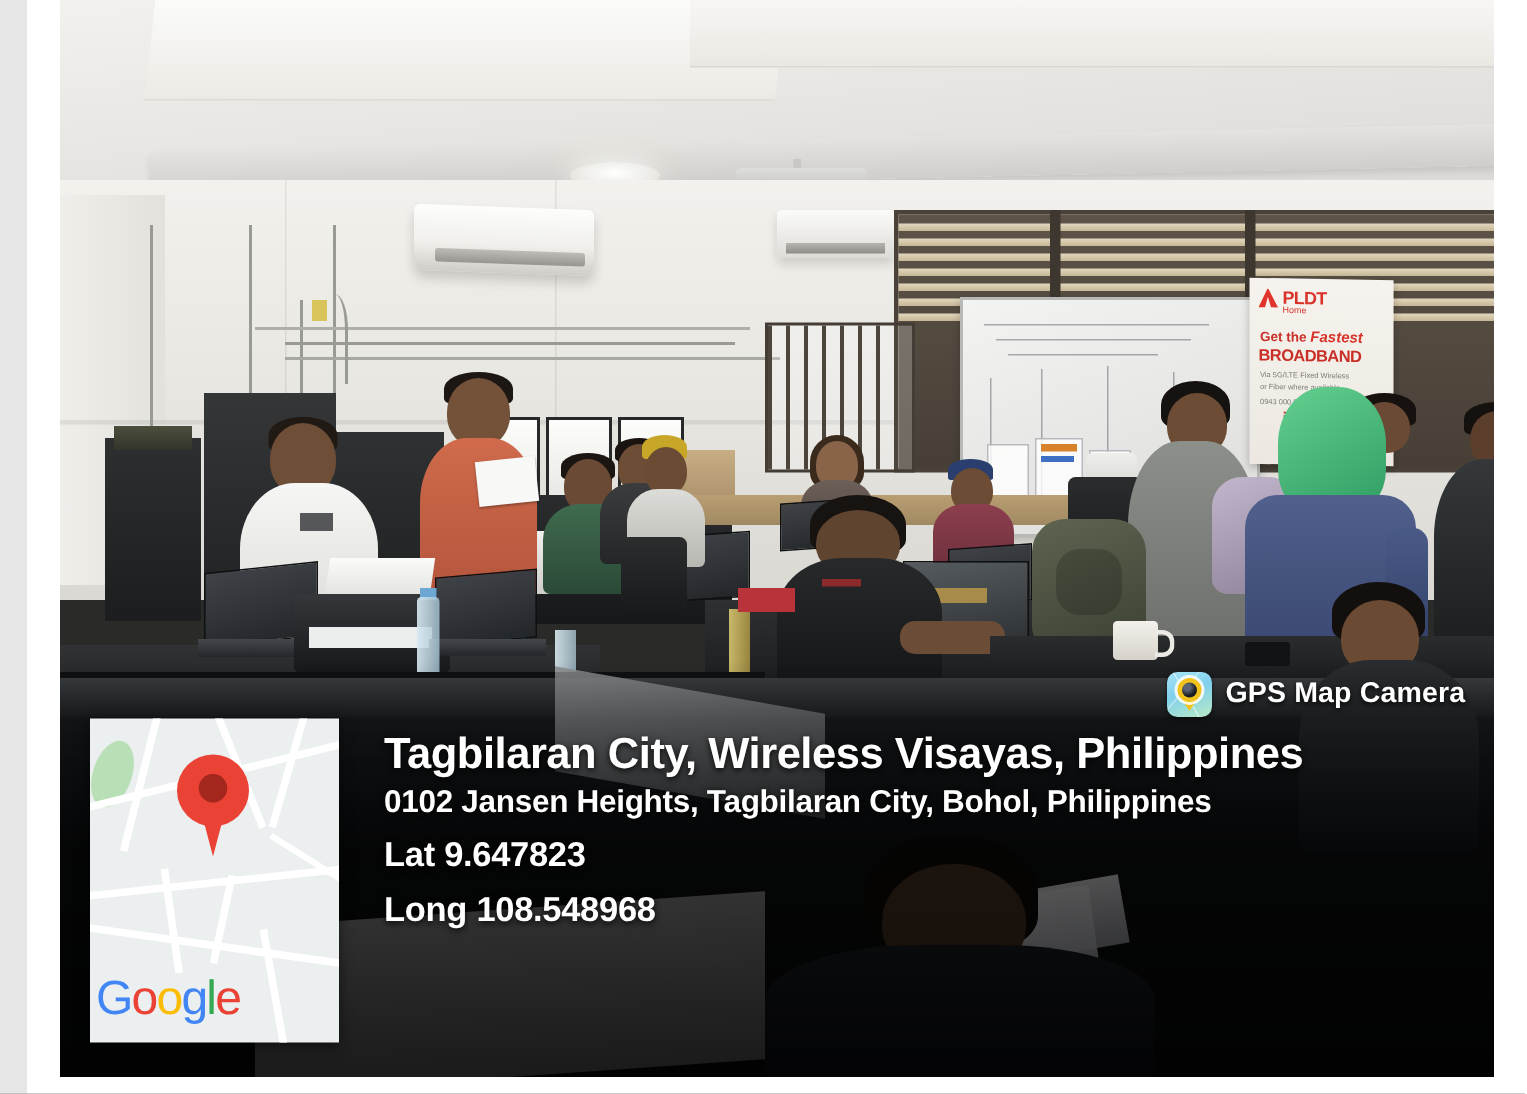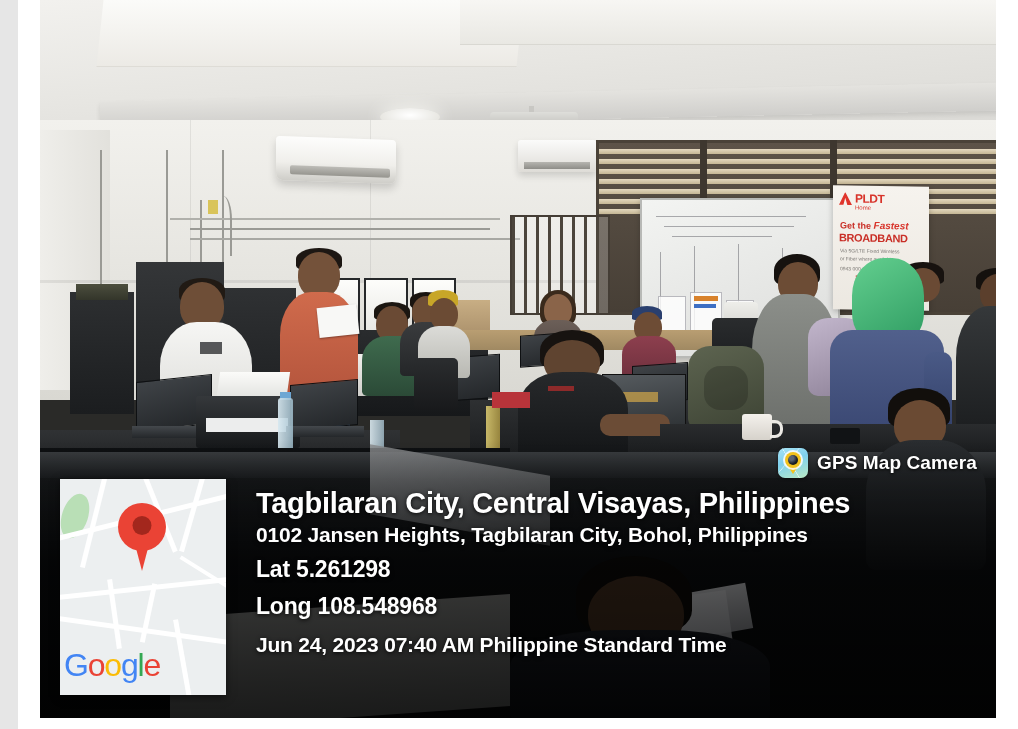--- a/index.html
+++ b/index.html
@@ -792,21 +792,20 @@
       <div id="gps-badge-icon">
         <div class="roads"></div>
         <div class="pin-tail"></div>
         <div class="pin"></div>
         <div class="lens"></div>
       </div>
       <div id="gps-badge-label">GPS Map Camera</div>
     </div>
 
     <div class="lay" id="overlay-text">
-      <div id="ov-title">Tagbilaran City, Central Visayas, Philippines</div>
+      <div id="ov-title">Tagbilaran City, Wireless Visayas, Philippines</div>
       <div id="ov-address">0102 Jansen Heights, Tagbilaran City, Bohol, Philippines</div>
-      <div id="ov-lat">Lat 5.261298</div>
+      <div id="ov-lat">Lat 9.647823</div>
       <div id="ov-long">Long 108.548968</div>
-      <div id="ov-datetime">Jun 24, 2023 07:40 AM Philippine Standard Time</div>
     </div>
 
   </div>
 </div>
 
 </body></html>

